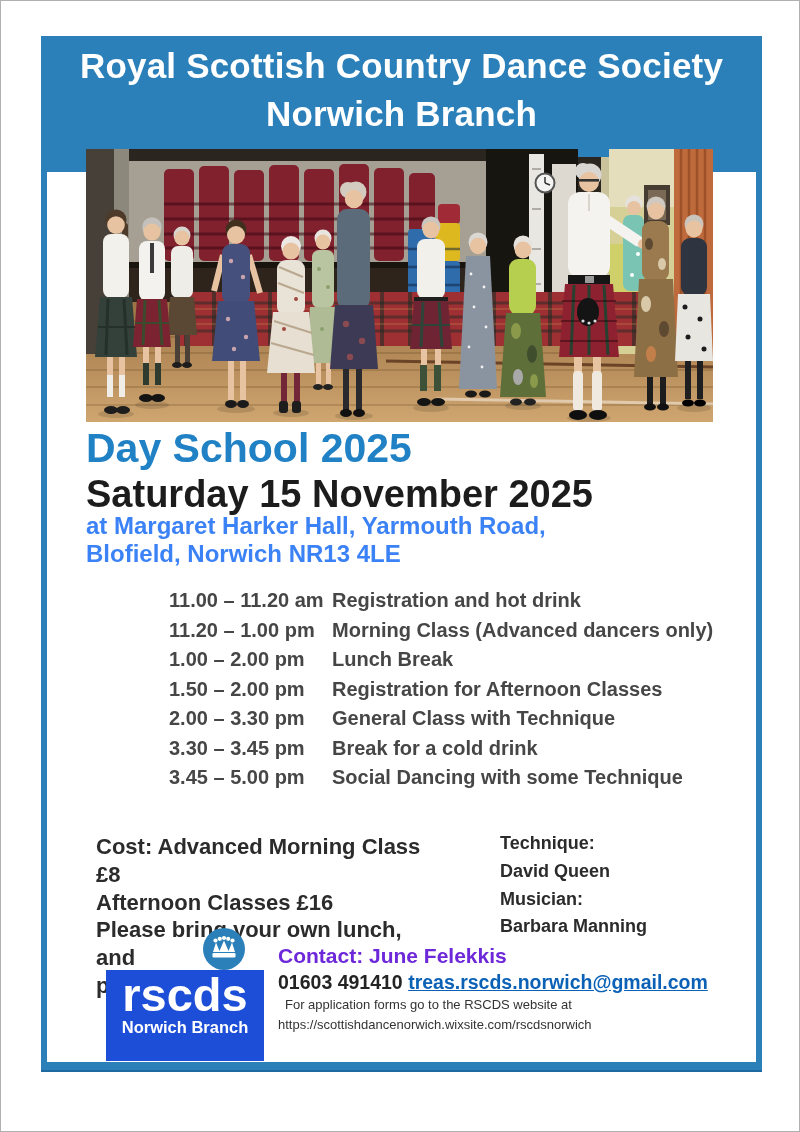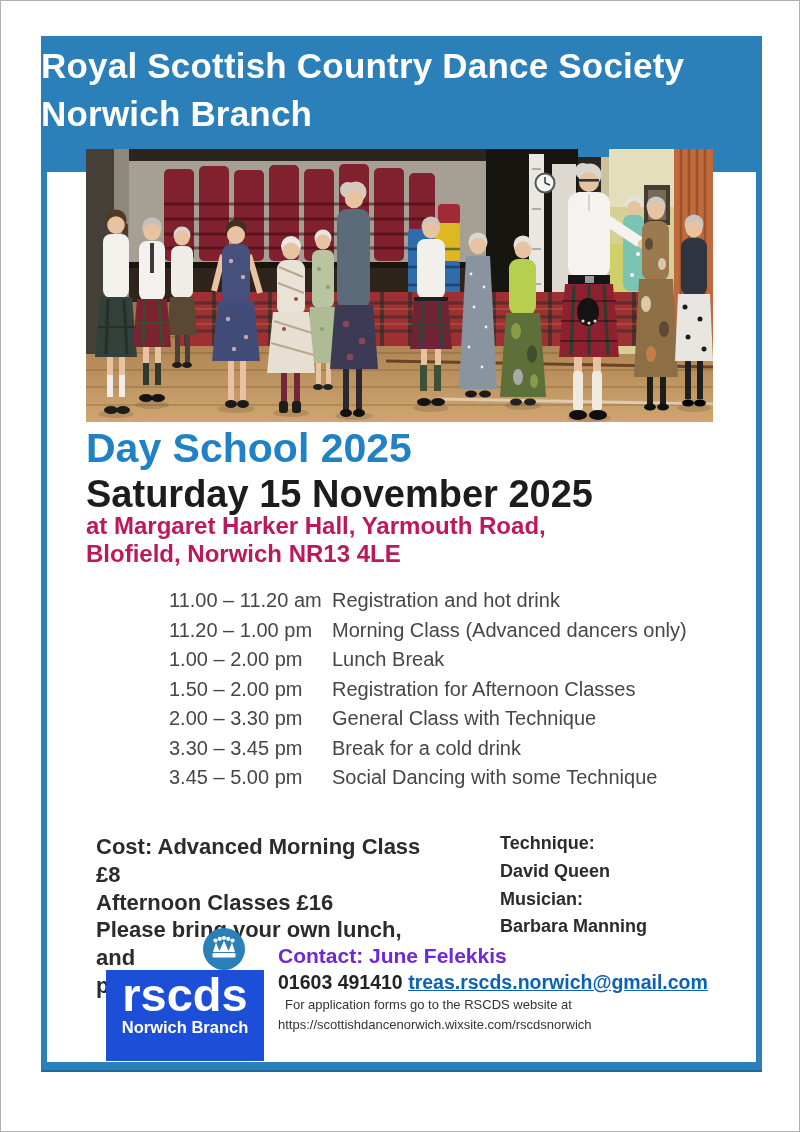--- a/index.html
+++ b/index.html
@@ -4,36 +4,36 @@
 <style>
   html,body{margin:0;padding:0;background:#fff;}
   .page{
     position:relative;width:798px;height:1130px;margin:0;
     border:1px solid #b0b0b0;background:#fff;overflow:hidden;
     font-family:"Liberation Sans", sans-serif;
   }
   
   .banner{
     position:absolute;left:40px;top:35px;width:721px;height:136px;
-    background:#2b80ba;color:#fff;text-align:left;
+    background:#2b80ba;color:#fff;text-align:center;
     font-weight:bold;font-size:35px;line-height:48px;padding-top:6px;
     box-sizing:border-box;letter-spacing:.2px;
   }
   .border-left{position:absolute;left:40px;top:143px;width:6px;height:928px;background:#2b80ba;}
   .border-right{position:absolute;left:755px;top:143px;width:6px;height:928px;background:#2b80ba;}
   .border-bottom{position:absolute;left:40px;top:1061px;width:721px;height:10px;background:#2b80ba;border-bottom:2px solid #1e6aa0;box-sizing:border-box;}
   
   .photo{position:absolute;left:85px;top:148px;width:627px;height:273px;overflow:hidden;}
   
   .title-block{position:absolute;left:85px;top:424px;width:666px;text-align:left;}
   .event-title{font-size:41px;font-weight:bold;color:#2181c5;line-height:46px;}
   .event-date{font-size:38px;font-weight:bold;color:#1c1c1c;line-height:36px;margin-top:5px;}
-  .event-venue{font-size:24px;font-weight:bold;color:#be185d;line-height:28px;}
-  
-  .schedule{position:absolute;left:168px;top:585px;font-size:20px;color:#464646;}
+  .event-venue{font-size:24px;font-weight:bold;color:#3b82f6;line-height:28px;}
+  
+  .schedule{position:absolute;left:168px;top:585px;font-size:20px;color:#464646;font-weight:bold;}
   .sched-row{display:flex;line-height:29.5px;}
   .sched-time{width:163px;flex:none;}
   
   .cost{position:absolute;left:95px;top:826px;width:350px;font-size:22px;font-weight:bold;color:#2b2b2b;line-height:27.8px;margin-top:6px;}
   .staff{position:absolute;left:499px;top:829px;width:220px;font-size:18px;font-weight:bold;color:#2b2b2b;line-height:27.8px;}
   
   .crown{position:absolute;left:201px;top:926px;width:44px;height:44px;}
   .logo-box{
     position:absolute;left:105px;top:969px;width:158px;height:91px;background:#1d4ed8;
     color:#fff;text-align:center;box-sizing:border-box;padding-top:2px;

